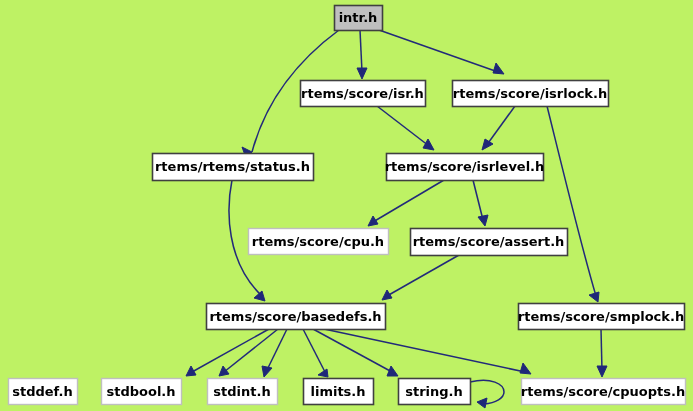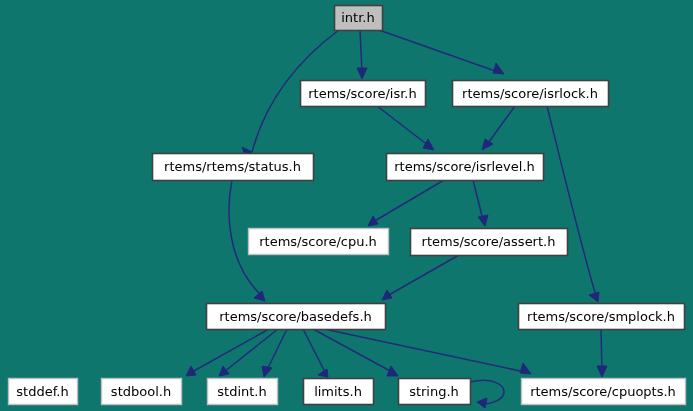--- a/index.html
+++ b/index.html
@@ -4,23 +4,24 @@
 <style>
   html, body {
     margin: 0;
     padding: 0;
     background: #ffffff;
   }
   #canvas {
     position: relative;
     width: 693px;
     height: 411px;
-    background: #0f766e;
+    background: #bef264;
     overflow: hidden;
     font-family: "DejaVu Sans", "Liberation Sans", sans-serif;
+    font-weight: bold;
   }
   #graph-svg {
     position: absolute;
     top: 0;
     left: 0;
     width: 693px;
     height: 411px;
   }
   .edge-path {
     fill: none;

